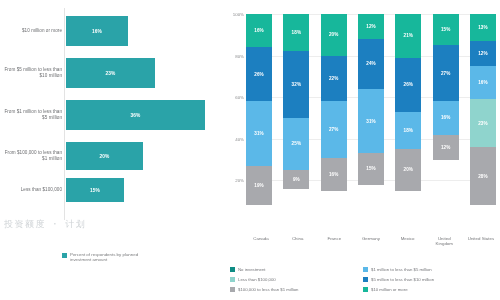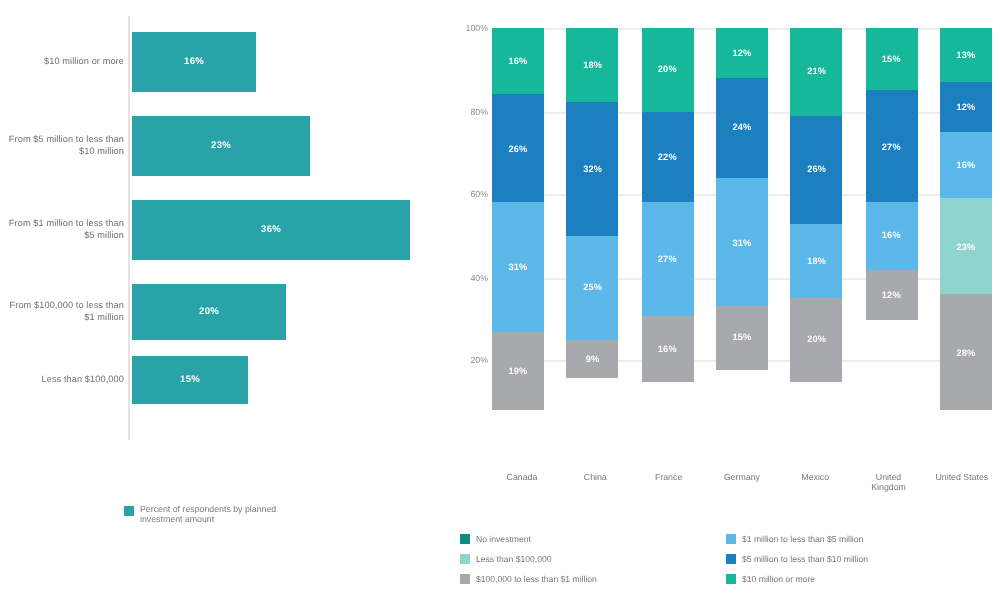--- a/index.html
+++ b/index.html
@@ -273,20 +273,21 @@
         <div class="hbar-row" style="top: 178px; height: 24px;">
           <div class="hbar-label">Less than $100,000</div>
           <div class="hbar-track">
             <div class="hbar-fill" style="background: rgb(42, 163, 168); width: 58px;">
               <span class="hbar-value">15%</span>
             </div>
           </div>
         </div>
       </div>
 
+    <div id="left-cjk-faint">投资额度 ・ 计划</div>
 
     <div id="left-caption">
       <div id="left-caption-swatch"></div>
       <div id="left-caption-text">Percent of respondents by planned investment amount</div>
     </div>
   </div>
 
   <div id="right-panel">
     <div id="gridlines">
         <div class="gridline" style="top: 14px;"></div>

